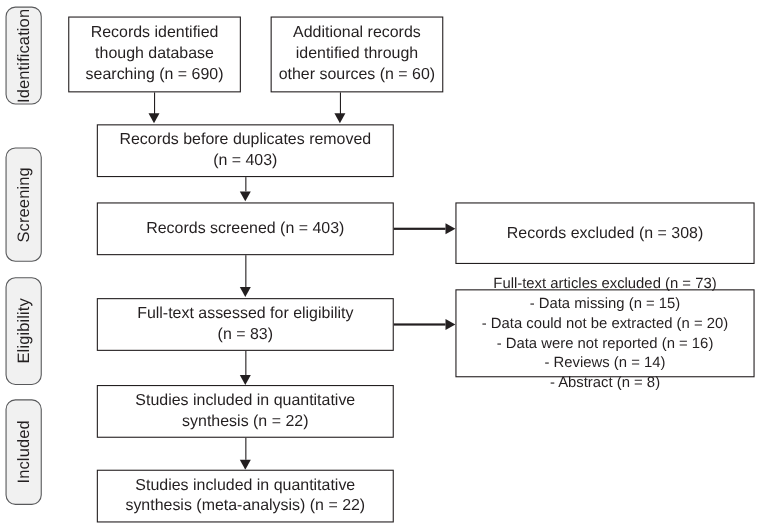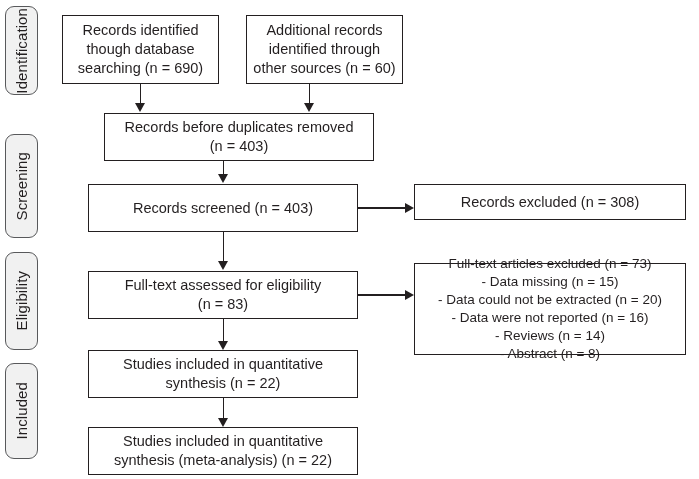--- a/index.html
+++ b/index.html
@@ -61,25 +61,25 @@
     justify-content: center;
     text-align: center;
     font-size: 14.5px;
     line-height: 1.30;
     padding: 2px 6px;
     white-space: pre-line;
   }
 
   #box-db-search    { left: 62px;  top: 15px;  width: 157px; height: 69px; }
   #box-other-src    { left: 246px; top: 15px; width: 157px; height: 69px; }
-  #box-before-dup   { left: 104px;  top: 113px; width: 270px; height: 48px; }
+  #box-before-dup   { left: 88px;  top: 113px; width: 270px; height: 48px; }
   #box-screened     { left: 88px;  top: 184px; width: 270px; height: 48px; text-align: center; }
-  #box-excluded     { left: 414px; top: 184px; width: 272px; height: 36px; }
+  #box-excluded     { left: 414px; top: 184px; width: 272px; height: 56px; }
   #box-fulltext     { left: 88px;  top: 271px; width: 270px; height: 48px; }
-  #box-ft-excluded  { left: 414px; top: 263px; width: 272px; height: 92px;
+  #box-ft-excluded  { left: 414px; top: 263px; width: 272px; height: 80px;
                       font-size: 13.5px; line-height: 1.34; }
   #box-quant        { left: 88px;  top: 350px; width: 270px; height: 48px; }
   #box-meta         { left: 88px;  top: 427px; width: 270px; height: 48px; }
 
   
   .conn {
     position: absolute;
     background: #231f20;
   }
   .conn-v { width: 1.8px; }

